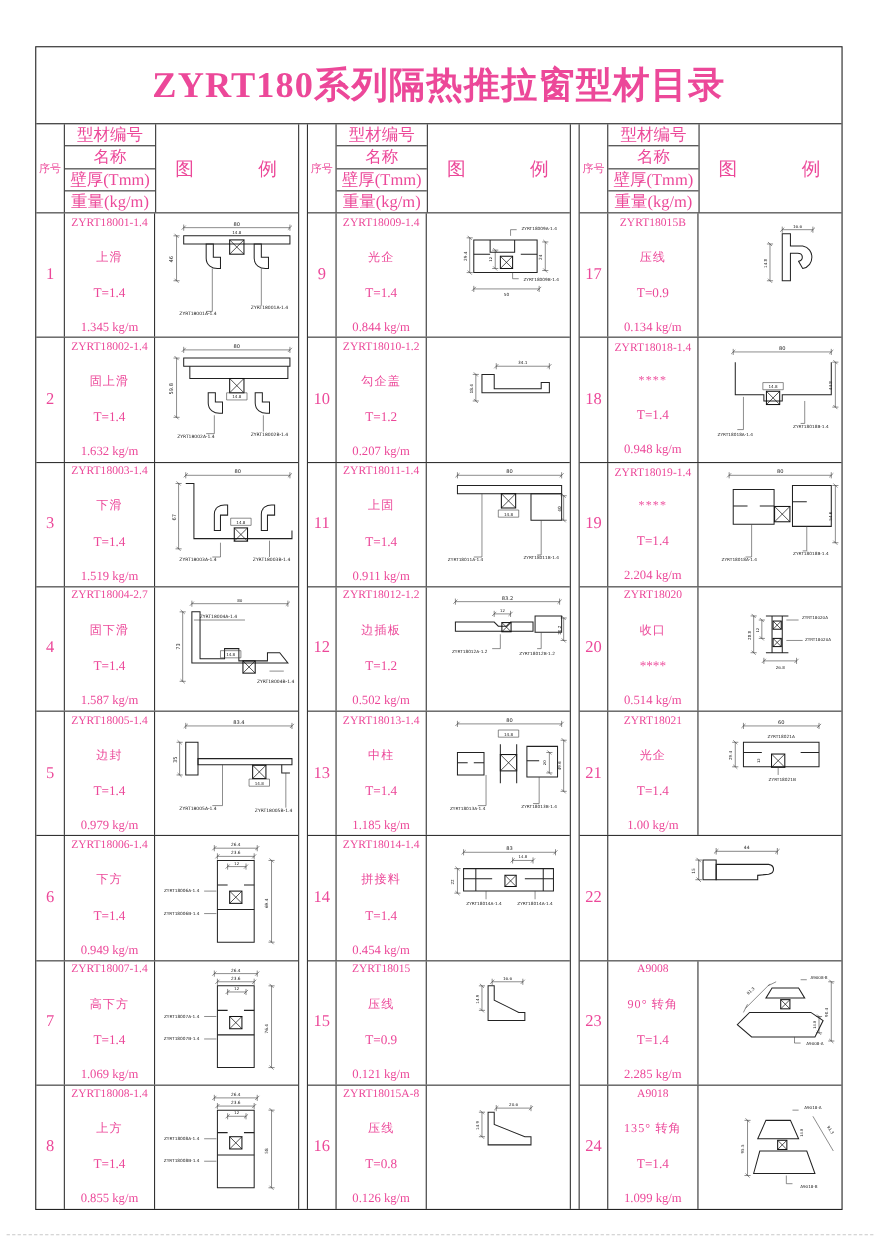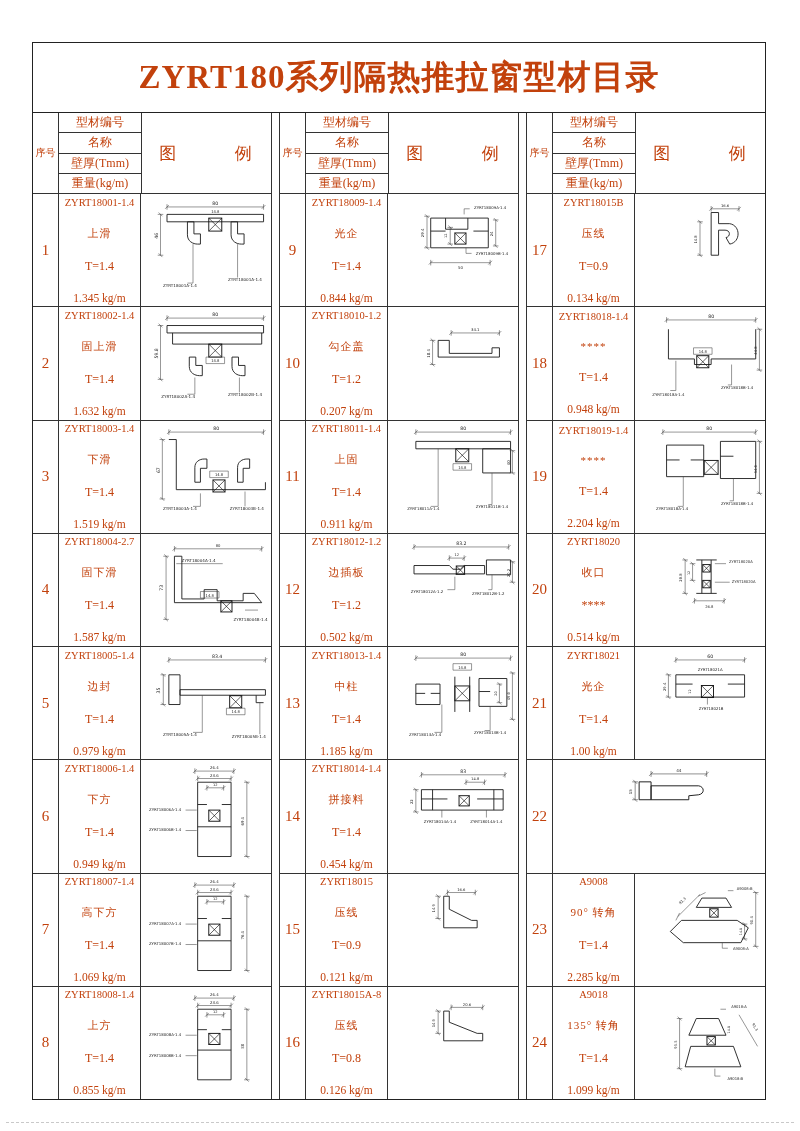--- a/index.html
+++ b/index.html
@@ -1,30 +1,30 @@
 <!DOCTYPE html>
 <html><head>
 <meta charset="utf-8">
 <style>
   html,body{margin:0;padding:0;background:#e8e8e8}
-  .page{position:relative;width:800px;height:1131px;background:#ffffff;color:#c2410c;
+  .page{position:relative;width:800px;height:1131px;background:#ffffff;color:#ec4899;
         font-family:"Liberation Serif","DejaVu Serif",serif;overflow:hidden}
   .frame{position:absolute;left:32px;top:42px;width:734px;height:1058px;
          border:1.8px solid #222;box-sizing:border-box;display:flex;flex-direction:column}
   .title{height:69px;border-bottom:1.8px solid #222;display:flex;align-items:center;
          justify-content:center;font-size:33px;font-weight:bold;letter-spacing:1px;white-space:nowrap}
   .tbody{flex:1;display:flex;min-height:0}
   .group{flex:1;display:flex;flex-direction:column;min-width:0}
   .vsep{width:7px;border-left:1.1px solid #333;border-right:1.1px solid #333}
   .ghead{height:80px;display:flex;border-bottom:1px solid #333;flex:none}
   .ghead .no{width:25px;border-right:1px solid #333;display:flex;align-items:center;
              justify-content:center;font-size:10px;white-space:nowrap}
   .ghead .info{width:82px;border-right:1px solid #333;display:flex;flex-direction:column}
   .ghead .info div{flex:1;display:flex;align-items:center;justify-content:center;
-                   font-size:12px;border-bottom:1px solid #333;white-space:nowrap}
+                   font-size:15px;border-bottom:1px solid #333;white-space:nowrap}
   .ghead .info div:last-child{border-bottom:none}
   .ghead .ex{flex:1;display:flex;align-items:center;justify-content:center;
              font-size:17px;font-weight:normal;letter-spacing:2px;word-spacing:22px;white-space:pre}
   .row{flex:1;display:flex;border-bottom:1px solid #333;min-height:0}
   .row:last-child{border-bottom:none}
   .row .no{width:25px;border-right:1px solid #333;display:flex;align-items:center;
            justify-content:center;font-size:15px}
   .row .info{width:82px;border-right:1px solid #333;display:flex;flex-direction:column;
              align-items:center;justify-content:center;gap:18px;text-align:center;padding:2px 1px;box-sizing:border-box}
   .row .info .code{font-size:10.5px;white-space:nowrap}

